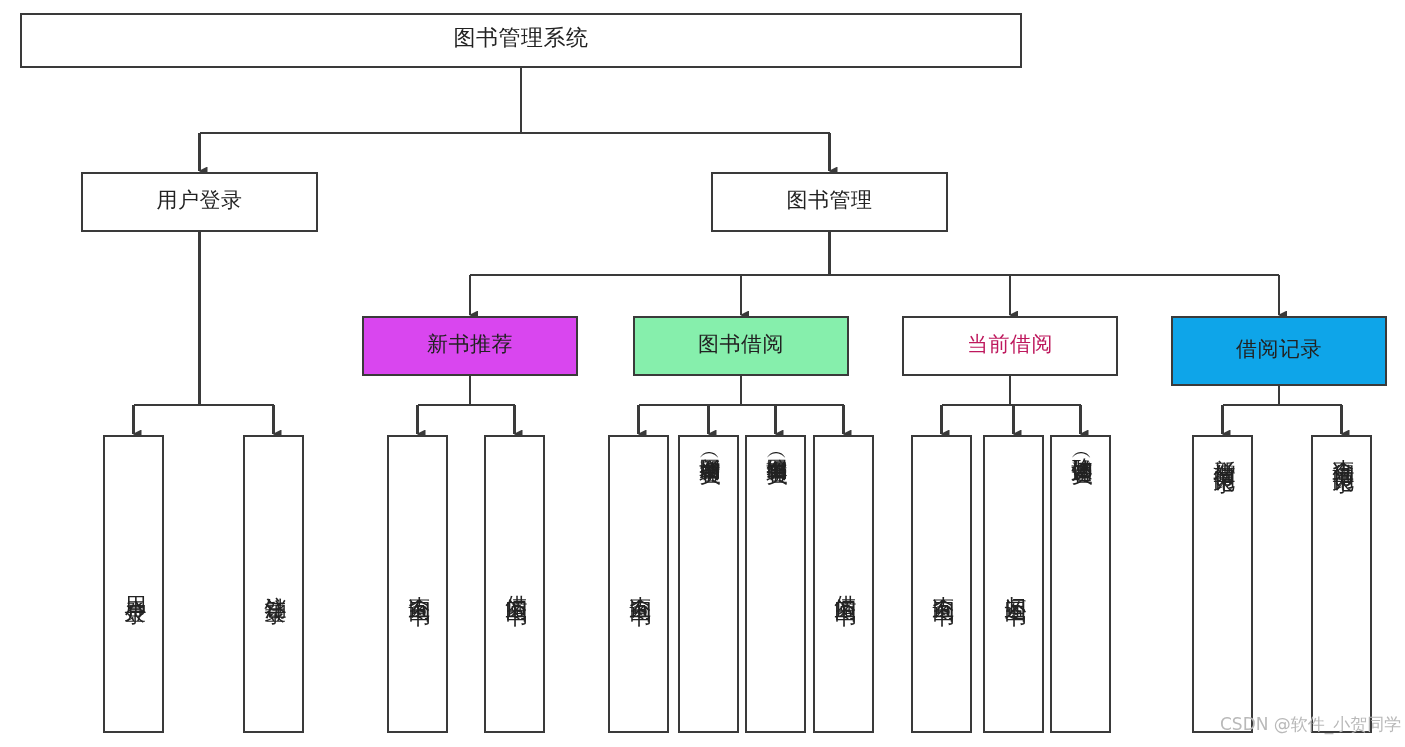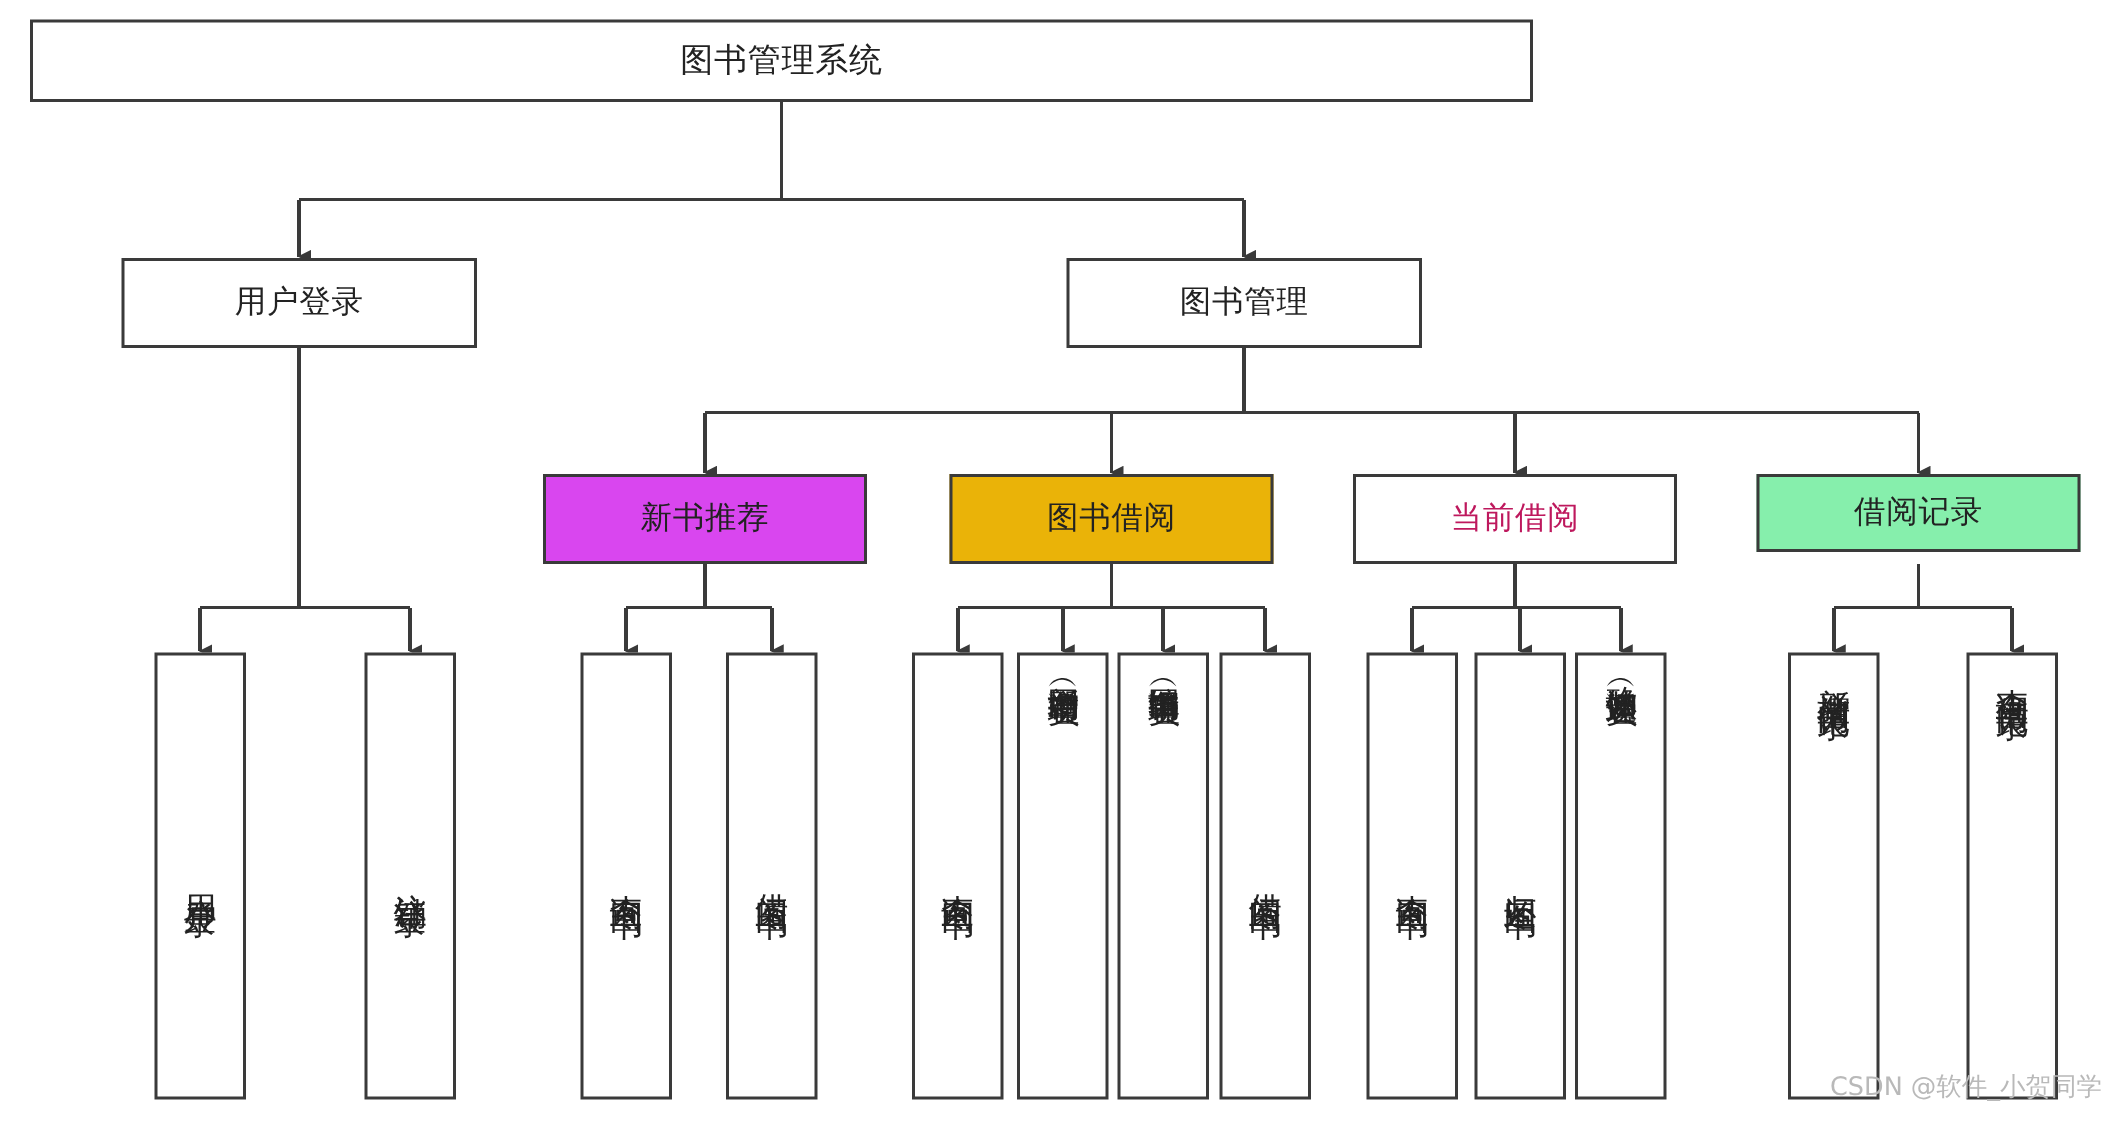--- a/index.html
+++ b/index.html
@@ -34,21 +34,21 @@
     box-sizing: border-box;
     background: #ffffff;
     border: 2px solid #3a3a3a;
     display: flex;
     align-items: center;
     justify-content: center;
     overflow: hidden;
   }
   .node-label {
     color: #222222;
-    font-family: Liberation Serif, serif;
+    font-family: Liberation Mono, monospace;
     line-height: 1.12;
     text-align: center;
     white-space: nowrap;
   }
   
   .node-h .node-label {
     font-size: 21px;
     letter-spacing: 0.5px;
   }
   .node-root .node-label {
@@ -138,27 +138,27 @@
       </div>
       <div class="node-box node-h" style="left: 81px; top: 172px; width: 237px; height: 60px; border-color: rgb(58, 58, 58); background: rgb(255, 255, 255);">
         <span class="node-label" style="color: rgb(34, 34, 34);">用户登录</span>
       </div>
       <div class="node-box node-h" style="left: 711px; top: 172px; width: 237px; height: 60px; border-color: rgb(58, 58, 58); background: rgb(255, 255, 255);">
         <span class="node-label" style="color: rgb(34, 34, 34);">图书管理</span>
       </div>
       <div class="node-box node-h" style="left: 362px; top: 316px; width: 216px; height: 60px; border-color: rgb(58, 58, 58); background: #d946ef;">
         <span class="node-label" style="color: rgb(34, 34, 34);">新书推荐</span>
       </div>
-      <div class="node-box node-h" style="left: 633px; top: 316px; width: 216px; height: 60px; border-color: rgb(58, 58, 58); background: #eab308;">
+      <div class="node-box node-h" style="left: 633px; top: 316px; width: 216px; height: 60px; border-color: rgb(58, 58, 58); background: #86efac;">
         <span class="node-label" style="color: rgb(34, 34, 34);">图书借阅</span>
       </div>
       <div class="node-box node-h" style="left: 902px; top: 316px; width: 216px; height: 60px; border-color: rgb(58, 58, 58); background: rgb(255, 255, 255);">
         <span class="node-label" style="color: #be185d;">当前借阅</span>
       </div>
-      <div class="node-box node-h" style="left: 1171px; top: 316px; width: 216px; height: 52px; border-color: rgb(58, 58, 58); background: #86efac;">
+      <div class="node-box node-h" style="left: 1171px; top: 316px; width: 216px; height: 70px; border-color: rgb(58, 58, 58); background: #0ea5e9;">
         <span class="node-label" style="color: rgb(34, 34, 34);">借阅记录</span>
       </div>
       <div class="node-box node-v valign-mid" style="left: 103px; top: 435px; width: 61px; height: 298px; border-color: rgb(58, 58, 58); background: rgb(255, 255, 255);">
         <span class="node-label" style="color: rgb(34, 34, 34);">用户登录</span>
       </div>
       <div class="node-box node-v valign-mid" style="left: 243px; top: 435px; width: 61px; height: 298px; border-color: rgb(58, 58, 58); background: rgb(255, 255, 255);">
         <span class="node-label" style="color: rgb(34, 34, 34);">注销登录</span>
       </div>
       <div class="node-box node-v valign-mid" style="left: 387px; top: 435px; width: 61px; height: 298px; border-color: rgb(58, 58, 58); background: rgb(255, 255, 255);">
         <span class="node-label" style="color: rgb(34, 34, 34);">查询图书</span>

